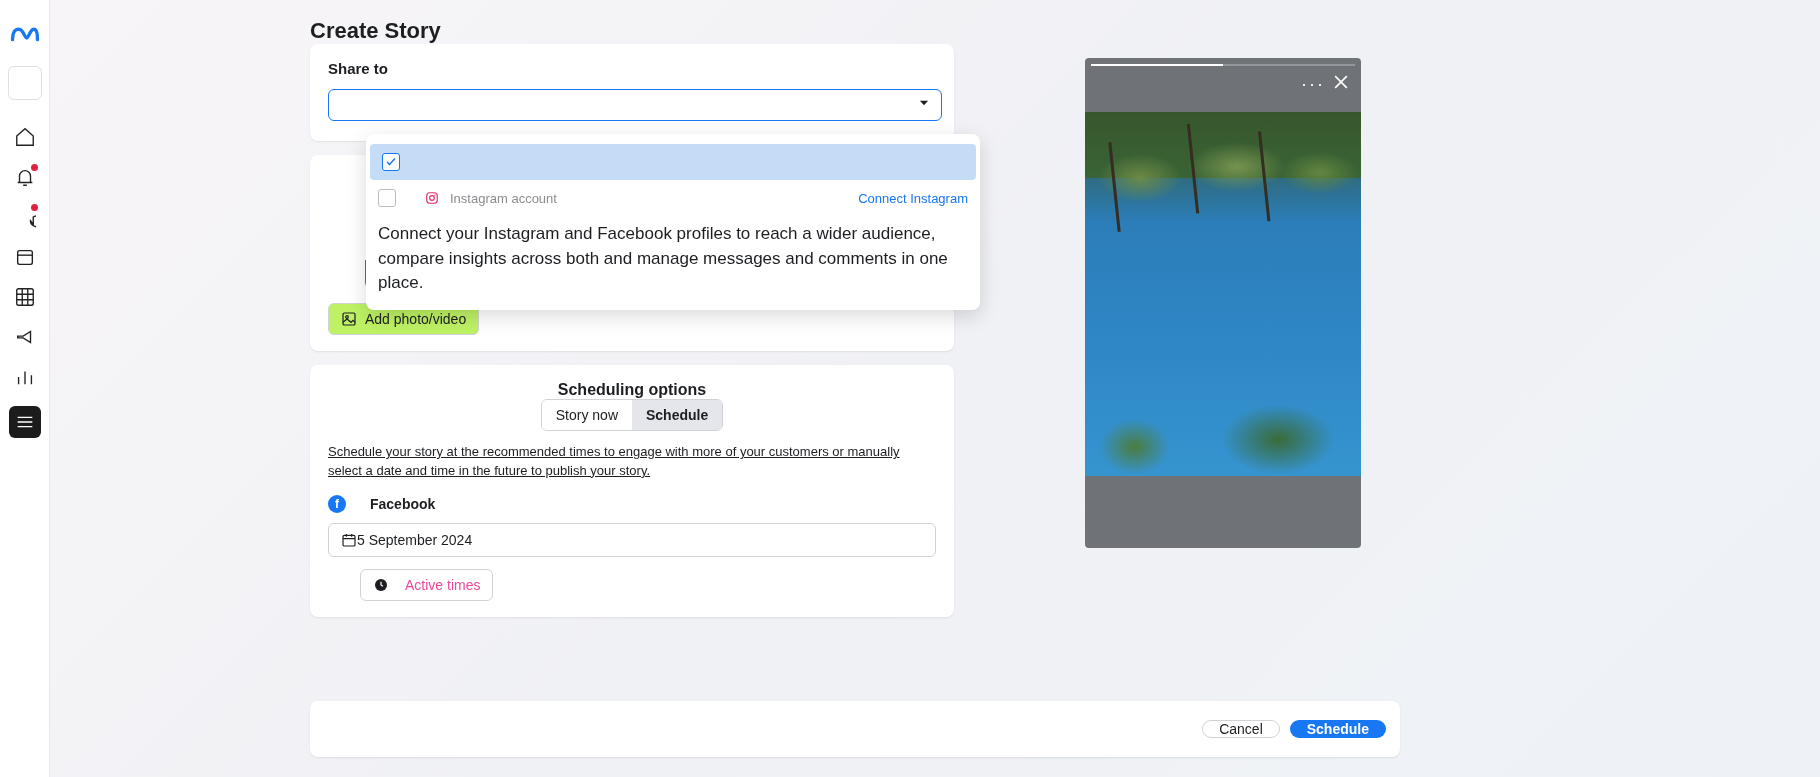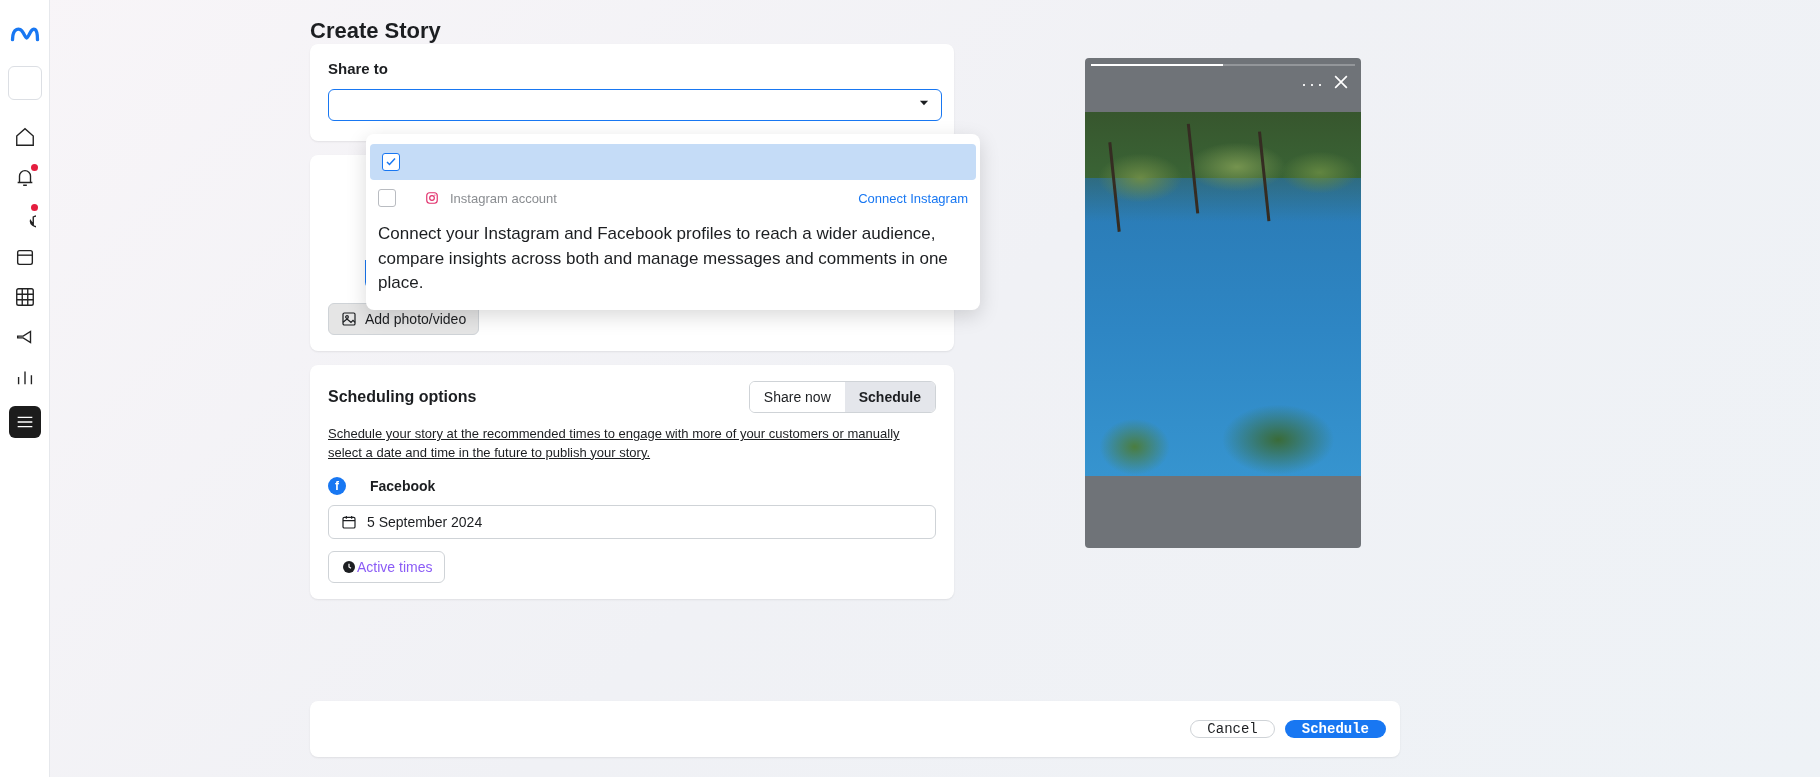--- a/index.html
+++ b/index.html
@@ -23,36 +23,36 @@
 .dd-head { font-size: 14px; font-weight: 700; color:#1c1e21; padding: 4px 12px 8px 12px; }
 .dd-row { display:flex; align-items:center; padding: 8px 12px; gap: 10px; min-height: 36px; }
 .dd-row.selected { background:#c5dcf7; margin: 0 4px; border-radius:4px; }
 .ck { width:18px; height:18px; border:1px solid #b9bcc1; border-radius:3px; background:#fff; display:flex; align-items:center; justify-content:center; }
 .ck.on { border-color:#1877f2; }
 .ck.on svg { stroke:#1877f2; }
 .ig-badge { width:16px; height:16px; display:inline-flex; align-items:center; justify-content:center; margin-left: 18px; }
 .ig-label { font-size:13px; color:#8a8d91; flex:1; }
 .connect-link { font-size:13px; color:#1877f2; cursor:pointer; }
 .dd-desc { font-size:17px; color:#1c1e21; line-height:1.45; padding: 6px 12px 0 12px; }
-.add-btn { display:inline-flex; align-items:center; gap:8px; border:1px solid #cfd3d7; border-radius:6px; background:#e5e5e5; padding: 7px 12px; font-size:14px; color:#1c1e21; cursor:pointer; }
-.sched-head { display:flex; align-items:center; justify-content:space-between; margin-bottom:12px; }
+.add-btn { display:inline-flex; align-items:center; gap:8px; border:1px solid #cfd3d7; border-radius:6px; background:#bef264; padding: 7px 12px; font-size:14px; color:#1c1e21; cursor:pointer; }
+.sched-head { display:flex; align-items:center; justify-content:space-between; margin-bottom:12px;flex-direction:column; }
 .sched-title { font-size:16px; font-weight:700; color:#1c1e21; }
 .seg { display:flex; border:1px solid #cfd3d7; border-radius:6px; overflow:hidden; }
 .seg-btn { padding:7px 14px; font-size:14px; color:#1c1e21; background:#fff; cursor:pointer; border:none; }
 .seg-btn.active { background:#e4e6eb; font-weight:600; }
 .sched-desc { font-size:13px; color:#1c1e21; line-height:1.45; margin-bottom:14px;text-decoration:underline; }
 .fb-row { display:flex; align-items:center; gap:8px; margin-bottom:10px; }
 .fb-row .lbl { font-size:14px; font-weight:700; color:#1c1e21;padding-left:16px; }
 .fb-icon { width:18px; height:18px; background:#1877f2; border-radius:50%; display:flex; align-items:center; justify-content:center; color:#fff; font-weight:700; font-size:12px; }
 .dt-grid { display:flex; border:1px solid #cfd3d7; border-radius:6px; overflow:hidden; margin-bottom:12px; }
-.dt-cell { flex:1; display:flex; align-items:center; gap:10px; padding:8px 12px; font-size:14px; color:#1c1e21; }
+.dt-cell { flex:1; display:flex; align-items:center; padding:8px 12px; font-size:14px; color:#1c1e21; }
 .dt-cell + .dt-cell { border-left:1px solid #cfd3d7; }
-.active-btn { display:inline-flex; align-items:center; gap:0; border:1px solid #cfd3d7; border-radius:6px; background:#fff; padding: 7px 12px; font-size:14px; color:#8b5cf6; cursor:pointer; }
+.active-btn { display:inline-flex; align-items:center; gap:16px; border:1px solid #cfd3d7; border-radius:6px; background:#fff; padding: 7px 12px; font-size:14px; color:#ec4899; cursor:pointer;margin-left:32px; }
 .footer { position:absolute; left:260px; bottom:20px; width:1090px; height:56px; background:#fff; border-radius:8px; box-shadow:0 1px 2px rgba(0,0,0,0.08); display:flex; align-items:center; justify-content:flex-end; padding:0 14px; gap:10px; }
-.btn { border-radius:10px; padding:0 16px; font-size:14px; cursor:pointer; border:1px solid transparent;font-family:Liberation Mono, monospace; }
+.btn { border-radius:10px; padding:0 16px; font-size:14px; cursor:pointer; border:1px solid transparent; }
 .btn.cancel { background:#fff; border-color:#cfd3d7; color:#1c1e21; }
 .btn.primary { background:#1877f2; color:#fff; font-weight:600; }
 .preview { position:absolute; left:1035px; top:58px; width:276px; height:490px; background:#6f7378; border-radius:4px; overflow:hidden; }
 .pv-top { position:absolute; top:6px; left:6px; right:6px; height:2px; background:rgba(255,255,255,0.25); }
 .pv-top .bar { height:100%; width:50%; background:#fff; }
 .pv-menu { position:absolute; top:16px; right:36px; color:#fff; font-size:18px; letter-spacing:2px;}
 .pv-close { position:absolute; top:14px; right:10px; color:#fff; width:20px; height:20px; }
 .pv-img { position:absolute; top:54px; left:0; right:0; height:364px;
   background:
     radial-gradient(80px 50px at 70% 90%, #3a6b38 0%, transparent 70%),
@@ -173,21 +173,21 @@
           <path d="M3 17 l6 -5 6 5 3 -3 3 3"></path>
         </svg>
       <span>Add photo/video</span>
     </button>
   </div>
 
   <div class="card">
     <div class="sched-head">
       <div class="sched-title">Scheduling options</div>
       <div class="seg">
-        <button class="seg-btn">Share now</button>
+        <button class="seg-btn">Story now</button>
         <button class="seg-btn active">Schedule</button>
       </div>
     </div>
     <div class="sched-desc">Schedule your story at the recommended times to engage with more of your customers or manually select a date and time in the future to publish your story.</div>
     <div class="fb-row">
       <span class="fb-icon">f</span>
       <span class="lbl">Facebook</span>
     </div>
     <div class="dt-grid">
       <div class="dt-cell">

